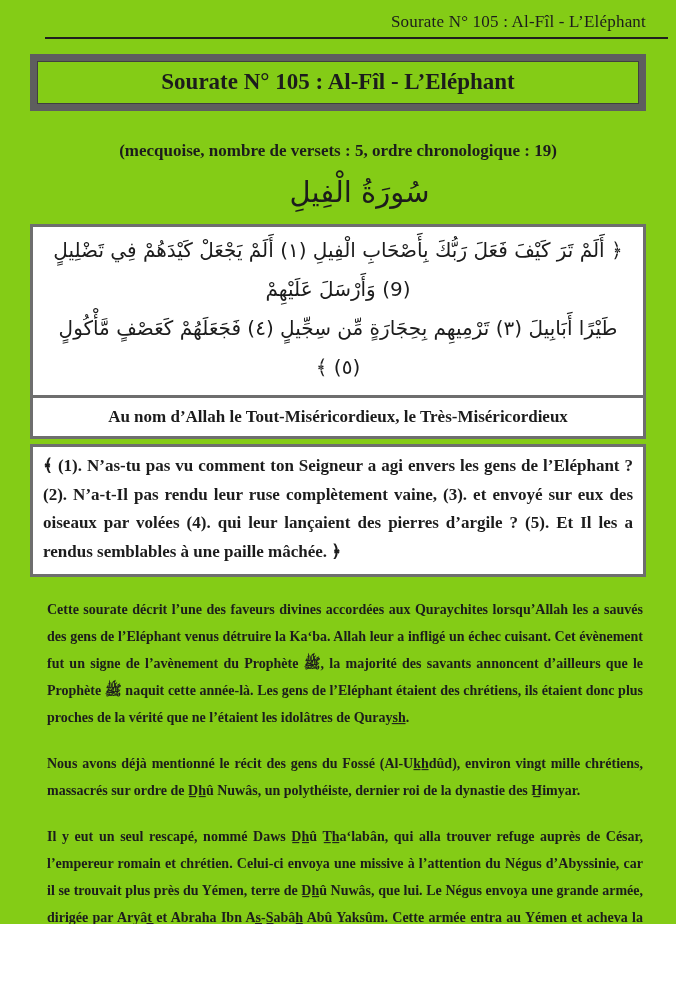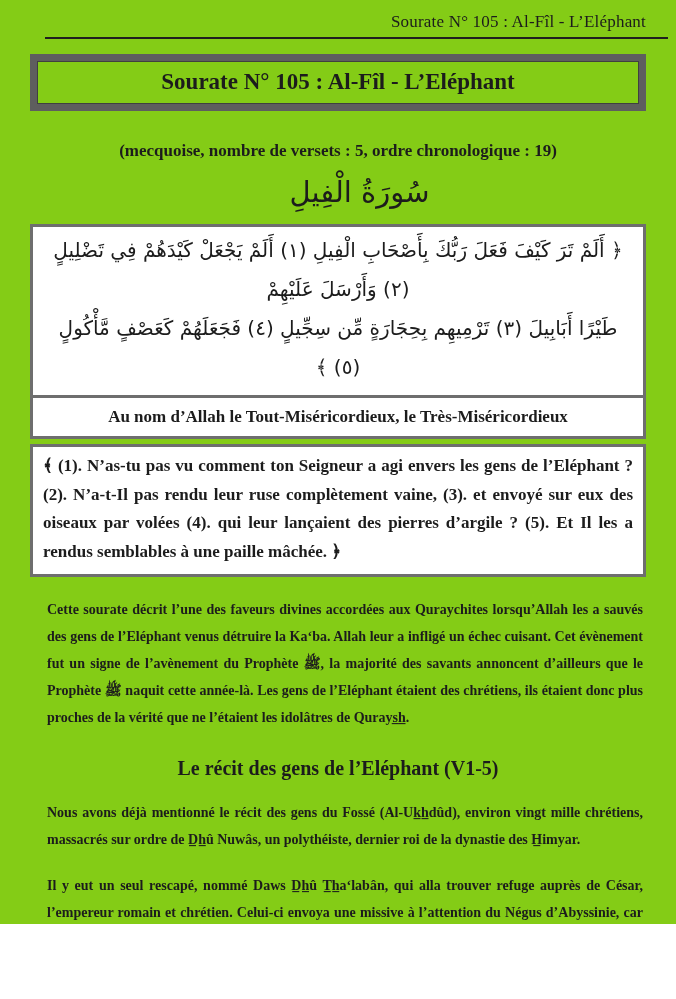--- a/index.html
+++ b/index.html
@@ -119,31 +119,30 @@
     <span>Sourate N° 105 : Al-Fîl - L’Eléphant</span>
   </div>
 
   <div class="subtitle">(mecquoise, nombre de versets : 5, ordre chronologique : 19)</div>
 
   <div class="arabic-title arabic" dir="rtl">سُورَةُ الْفِيلِ</div>
 
   <div class="quran-block">
 
     <div class="box verses-box arabic">
-      <div>﴿ أَلَمْ تَرَ كَيْفَ فَعَلَ رَبُّكَ بِأَصْحَابِ الْفِيلِ (١) أَلَمْ يَجْعَلْ كَيْدَهُمْ فِي تَضْلِيلٍ (٢) وَأَرْسَلَ عَلَيْهِمْ</div>
+      <div>﴿ أَلَمْ تَرَ كَيْفَ فَعَلَ رَبُّكَ بِأَصْحَابِ الْفِيلِ (١) أَلَمْ يَجْعَلْ كَيْدَهُمْ فِي تَضْلِيلٍ (9) وَأَرْسَلَ عَلَيْهِمْ</div>
       <div>طَيْرًا أَبَابِيلَ (٣) تَرْمِيهِم بِحِجَارَةٍ مِّن سِجِّيلٍ (٤) فَجَعَلَهُمْ كَعَصْفٍ مَّأْكُولٍ (٥) ﴾</div>
     </div>
 
     <div class="box basmala-fr-box">Au nom d’Allah le Tout-Miséricordieux, le Très-Miséricordieux</div>
   </div>
 
   <div class="box translation-box">﴾ (1). N’as-tu pas vu comment ton Seigneur a agi envers les gens de l’Eléphant ?  (2). N’a-t-Il pas rendu leur ruse complètement vaine, (3). et envoyé sur eux des oiseaux par volées (4). qui leur lançaient des pierres d’argile ? (5). Et Il les a rendus semblables à une paille mâchée. ﴿</div>
 
   <p class="body-paragraph">Cette sourate décrit l’une des faveurs divines accordées aux Quraychites lorsqu’Allah les a sauvés des gens de l’Eléphant venus détruire la Ka‘ba. Allah leur a infligé un échec cuisant. Cet évènement fut un signe de l’avènement du Prophète ﷺ, la majorité des savants annoncent d’ailleurs que le Prophète ﷺ naquit cette année-là. Les gens de l’Eléphant étaient des chrétiens, ils étaient donc plus proches de la vérité que ne l’étaient les idolâtres de Qurays̲h̲.</p>
 
-  <h2 class="section-heading">Le récit des gens de l’Eléphant (V1-5)</h2>
 
   <p class="body-paragraph">Nous avons déjà mentionné le récit des gens du Fossé (Al-Uk̲h̲dûd), environ vingt mille chrétiens, massacrés sur ordre de D̲h̲û Nuwâs, un polythéiste, dernier roi de la dynastie des H̲imyar.</p>
 
   <p class="body-paragraph">Il y eut un seul rescapé, nommé Daws D̲h̲û T̲h̲a‘labân, qui alla trouver refuge auprès de César, l’empereur romain et chrétien. Celui-ci envoya une missive à l’attention du Négus d’Abyssinie, car il se trouvait plus près du Yémen, terre de D̲h̲û Nuwâs, que lui. Le Négus envoya une grande armée, dirigée par Aryât̲ et Abraha Ibn As̲-S̲abâh̲ Abû Yaksûm. Cette armée entra au Yémen et acheva la dynastie des H̲imyar. Quant à leur chef, D̲h̲û Nuwâs, il fut noyé en mer.</p>
 
 
 </div>
 
 </body></html>

